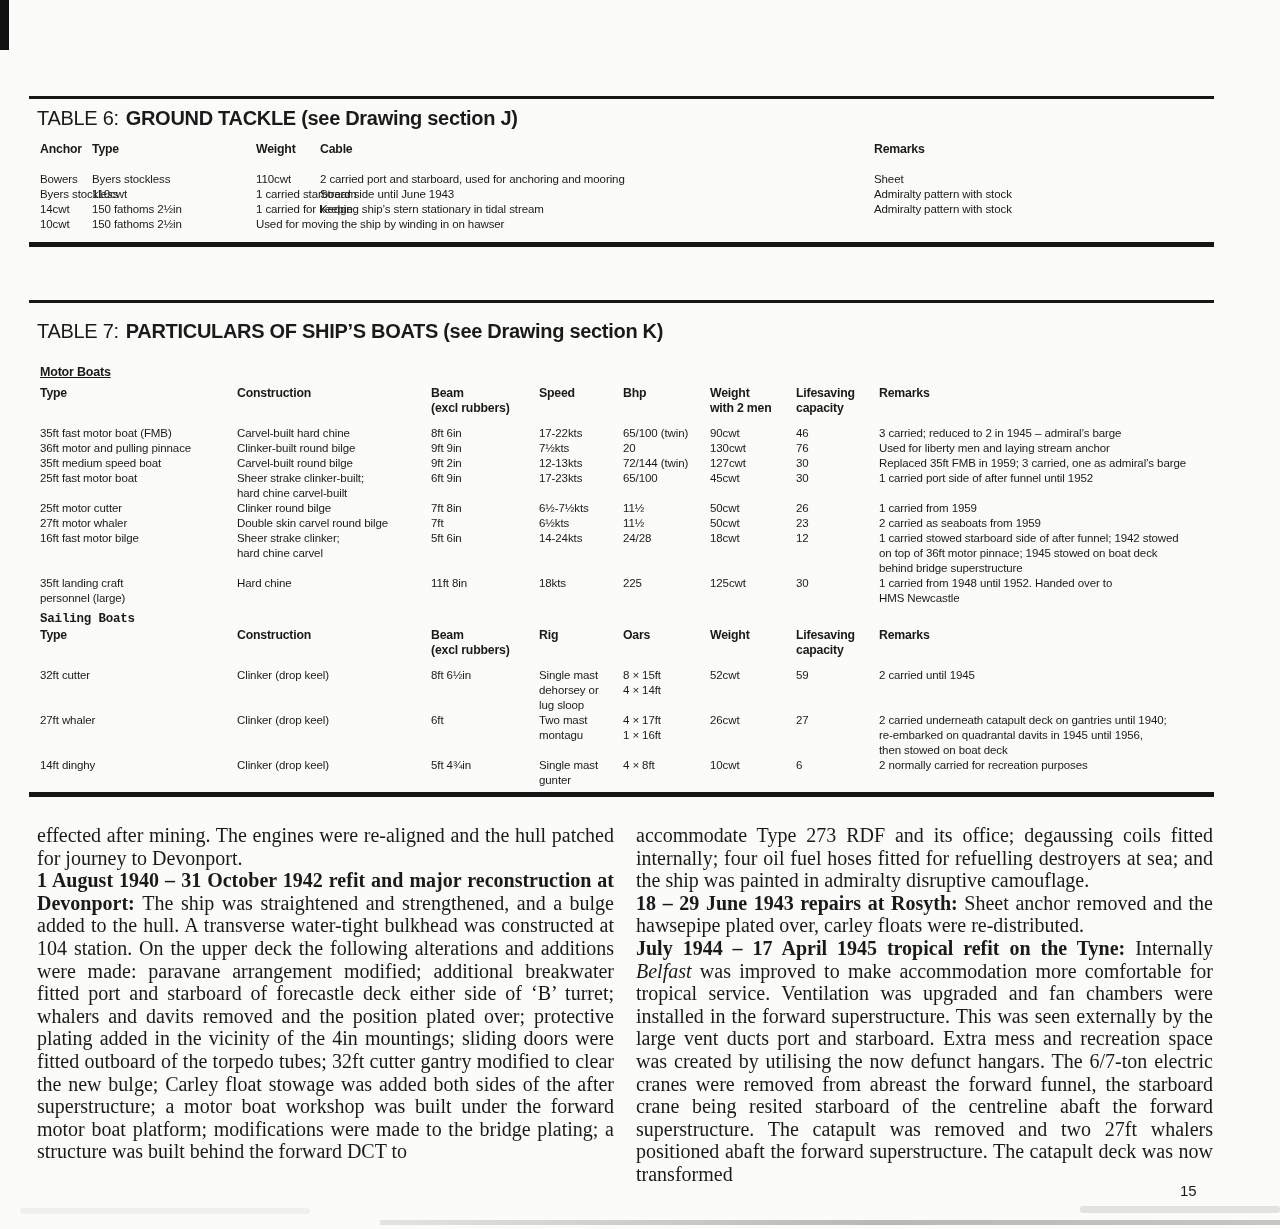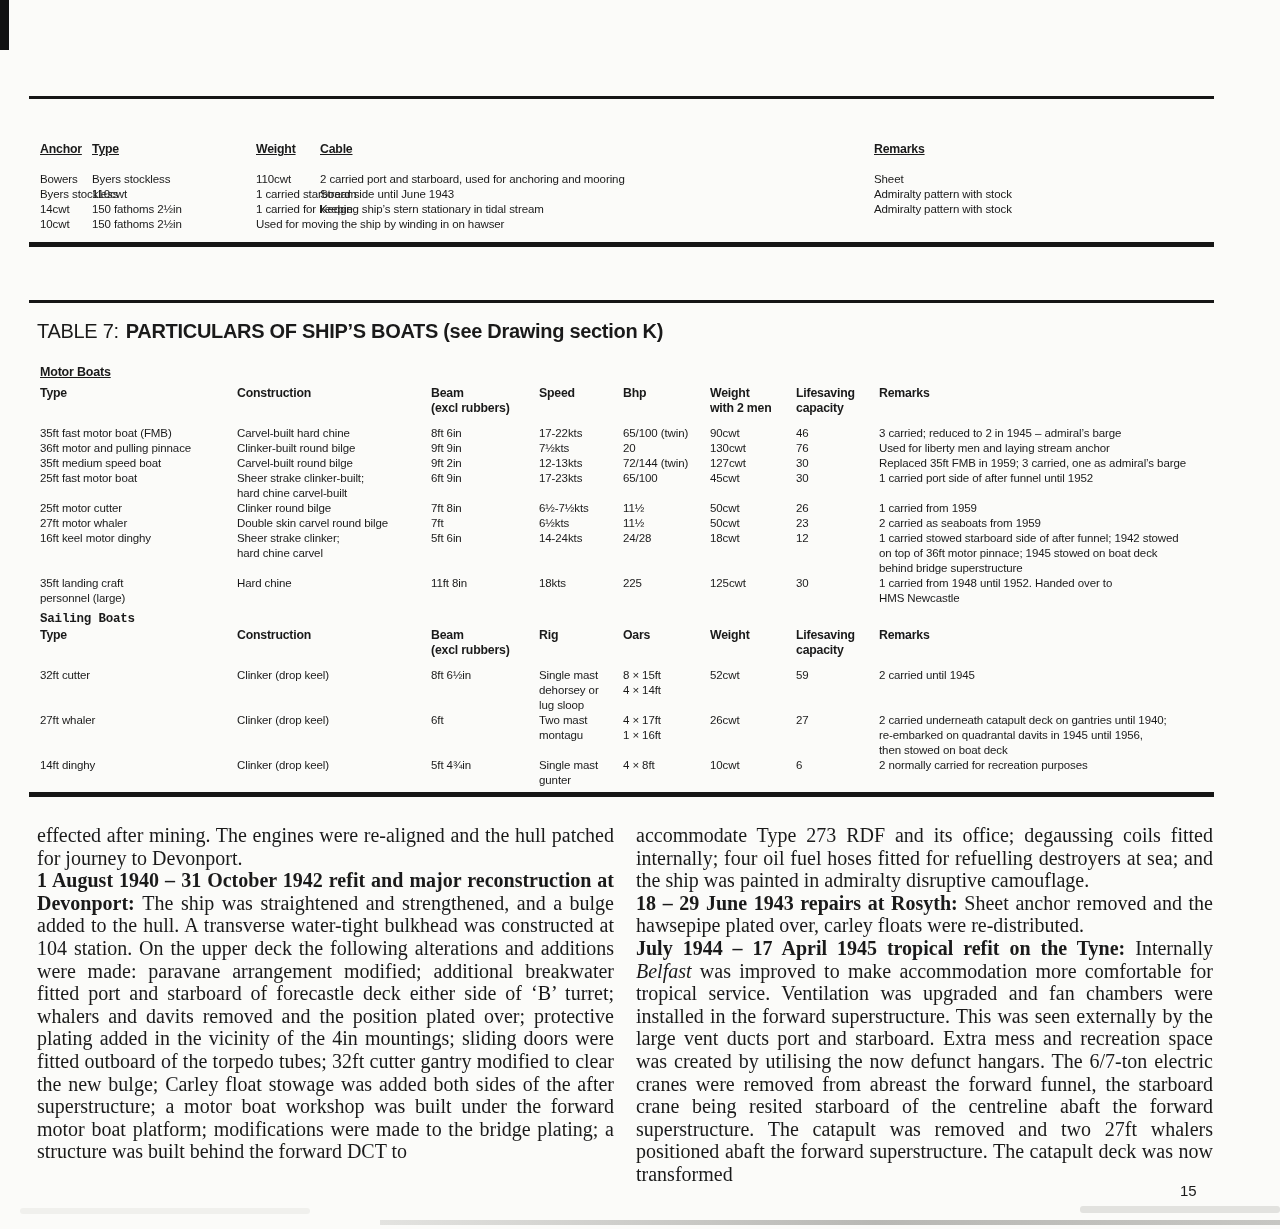--- a/index.html
+++ b/index.html
@@ -51,21 +51,21 @@
   .t6 .cell{white-space:nowrap;}
   .motor-grid{top:386px;}
   .sailing-grid{top:628px;}
   .t7{grid-template-columns:197px 194px 108px 84px 87px 86px 83px 1fr;}
   .cell{
     white-space:pre-line;padding-right:8px;
   }
   .cell.th{
     font-weight:700;font-size:12.3px;letter-spacing:-0.2px;
   }
-  .t6 .cell.th{margin-bottom:15px;text-decoration:underline;}
+  .t6 .cell.th{margin-bottom:15px;}
   .t7 .cell.th{margin-bottom:10px;}
   .bodycols{
     position:absolute;top:824px;left:37px;width:1176px;
     display:flex;gap:22px;
     font-family:"Liberation Serif", serif;
     font-size:20px;line-height:22.6px;
   }
   .bodycols .col{flex:1;min-width:0;}
   .bodycols p{margin:0;text-align:justify;}
   .run-b{font-weight:700;}
@@ -81,20 +81,23 @@
 </style>
 </head>
 <body>
 
 <div class="page">
 
   <div class="corner-mark"></div>
 
   <div class="rule r1"></div>
 
+  <div class="thead t6head">
+    <span class="tlabel">TABLE 6:</span><span class="ttitle">GROUND TACKLE (see Drawing section J)</span>
+  </div>
 
   <div class="grid t6">
       <div class="cell th">Anchor</div>
       <div class="cell th">Type</div>
       <div class="cell th">Weight</div>
       <div class="cell th">Cable</div>
       <div class="cell th">Remarks</div>
       <div class="cell">Bowers</div>
       <div class="cell">Byers stockless</div>
       <div class="cell">110cwt</div>
@@ -177,21 +180,21 @@
       <div class="cell">26</div>
       <div class="cell">1 carried from 1959</div>
       <div class="cell">27ft motor whaler</div>
       <div class="cell">Double skin carvel round bilge</div>
       <div class="cell">7ft</div>
       <div class="cell">6½kts</div>
       <div class="cell">11½</div>
       <div class="cell">50cwt</div>
       <div class="cell">23</div>
       <div class="cell">2 carried as seaboats from 1959</div>
-      <div class="cell">16ft keel motor dinghy</div>
+      <div class="cell">16ft fast motor bilge</div>
       <div class="cell">Sheer strake clinker;
 hard chine carvel</div>
       <div class="cell">5ft 6in</div>
       <div class="cell">14-24kts</div>
       <div class="cell">24/28</div>
       <div class="cell">18cwt</div>
       <div class="cell">12</div>
       <div class="cell">1 carried stowed starboard side of after funnel; 1942 stowed
 on top of 36ft motor pinnace; 1945 stowed on boat deck
 behind bridge superstructure</div>

